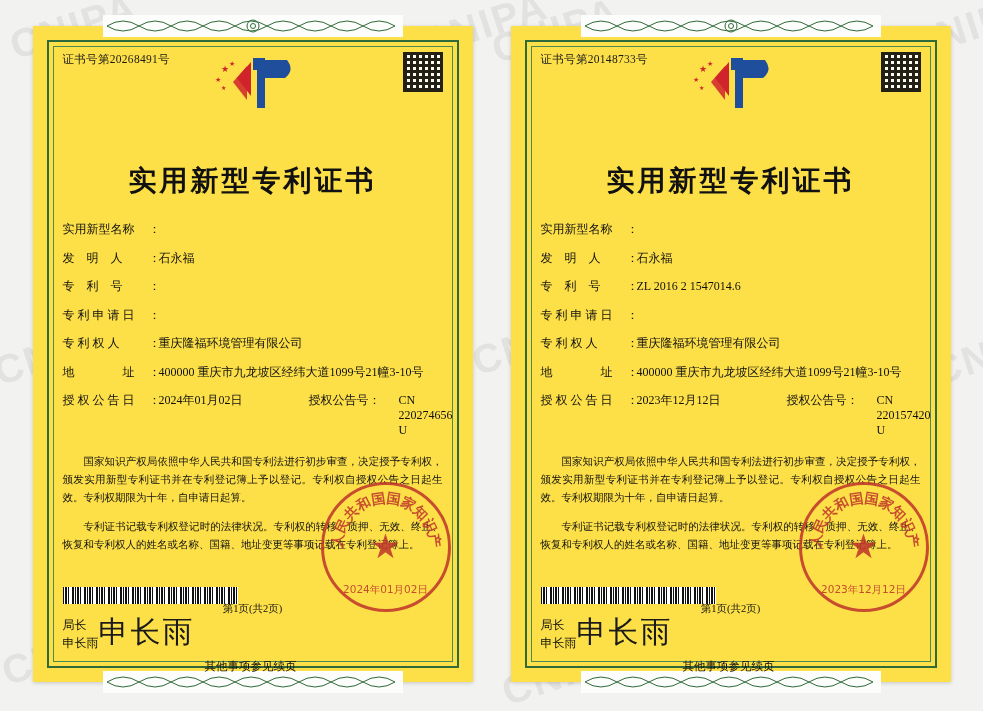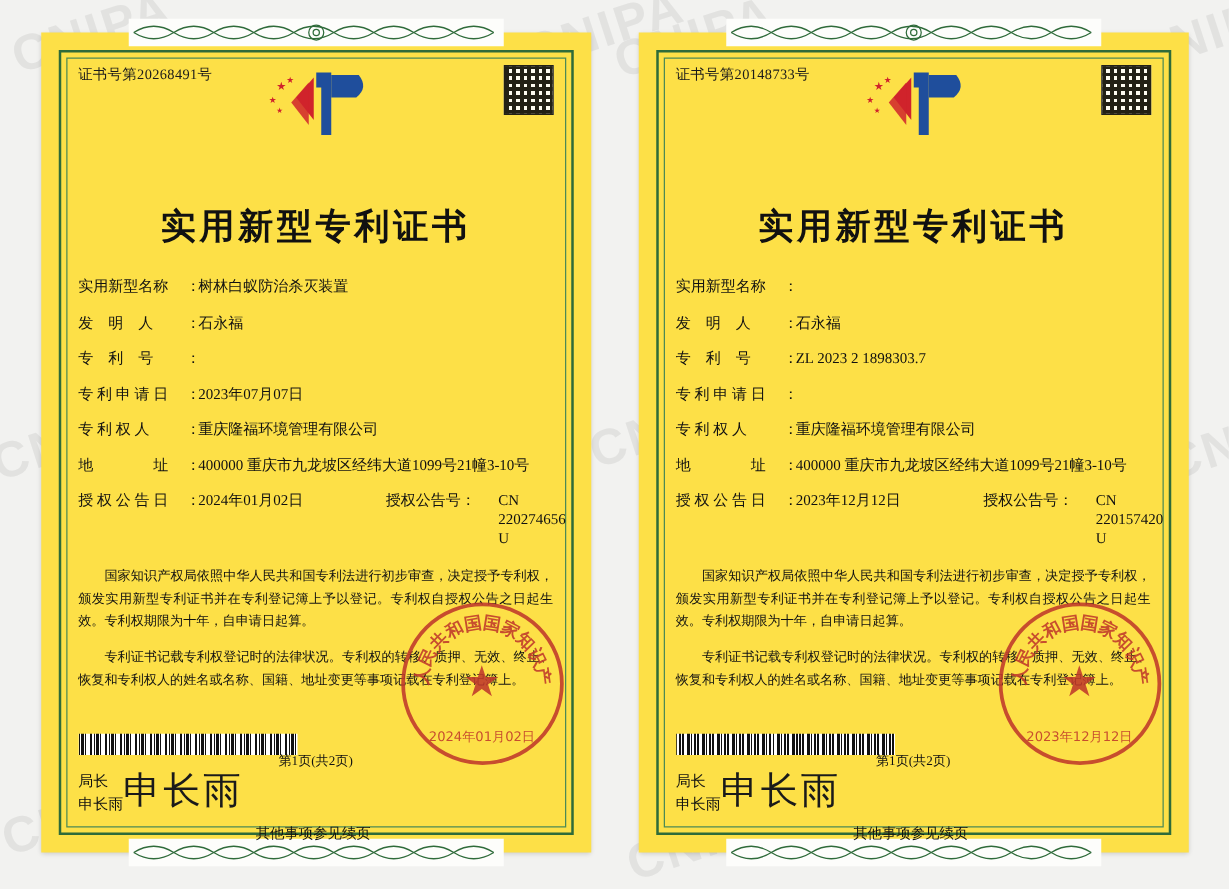--- a/index.html
+++ b/index.html
@@ -230,35 +230,33 @@
           </g>
         </svg>
       </div>
 
       <div class="title">实用新型专利证书</div>
 
       <div class="fields">
         <div class="frow">
           <div class="flabel">实用新型名称</div>
           <div class="fcolon">：</div>
-          <div class="fvalue">树林白蚁防治杀灭装置</div>
         </div>
         <div class="frow">
           <div class="flabel">发　明　人</div>
           <div class="fcolon">：</div>
           <div class="fvalue">石永福</div>
         </div>
         <div class="frow">
           <div class="flabel">专　利　号</div>
           <div class="fcolon">：</div>
         </div>
         <div class="frow">
           <div class="flabel">专 利 申 请 日</div>
           <div class="fcolon">：</div>
-          <div class="fvalue">2023年07月07日</div>
         </div>
         <div class="frow">
           <div class="flabel">专 利 权 人</div>
           <div class="fcolon">：</div>
           <div class="fvalue">重庆隆福环境管理有限公司</div>
         </div>
         <div class="frow">
           <div class="flabel">地　　　　址</div>
           <div class="fcolon">：</div>
           <div class="fvalue">400000 重庆市九龙坡区经纬大道1099号21幢3-10号</div>
@@ -357,21 +355,21 @@
           <div class="fcolon">：</div>
         </div>
         <div class="frow">
           <div class="flabel">发　明　人</div>
           <div class="fcolon">：</div>
           <div class="fvalue">石永福</div>
         </div>
         <div class="frow">
           <div class="flabel">专　利　号</div>
           <div class="fcolon">：</div>
-          <div class="fvalue">ZL 2023 2 1898303.7</div>
+          <div class="fvalue">ZL 2016 2 1547014.6</div>
         </div>
         <div class="frow">
           <div class="flabel">专 利 申 请 日</div>
           <div class="fcolon">：</div>
         </div>
         <div class="frow">
           <div class="flabel">专 利 权 人</div>
           <div class="fcolon">：</div>
           <div class="fvalue">重庆隆福环境管理有限公司</div>
         </div>

